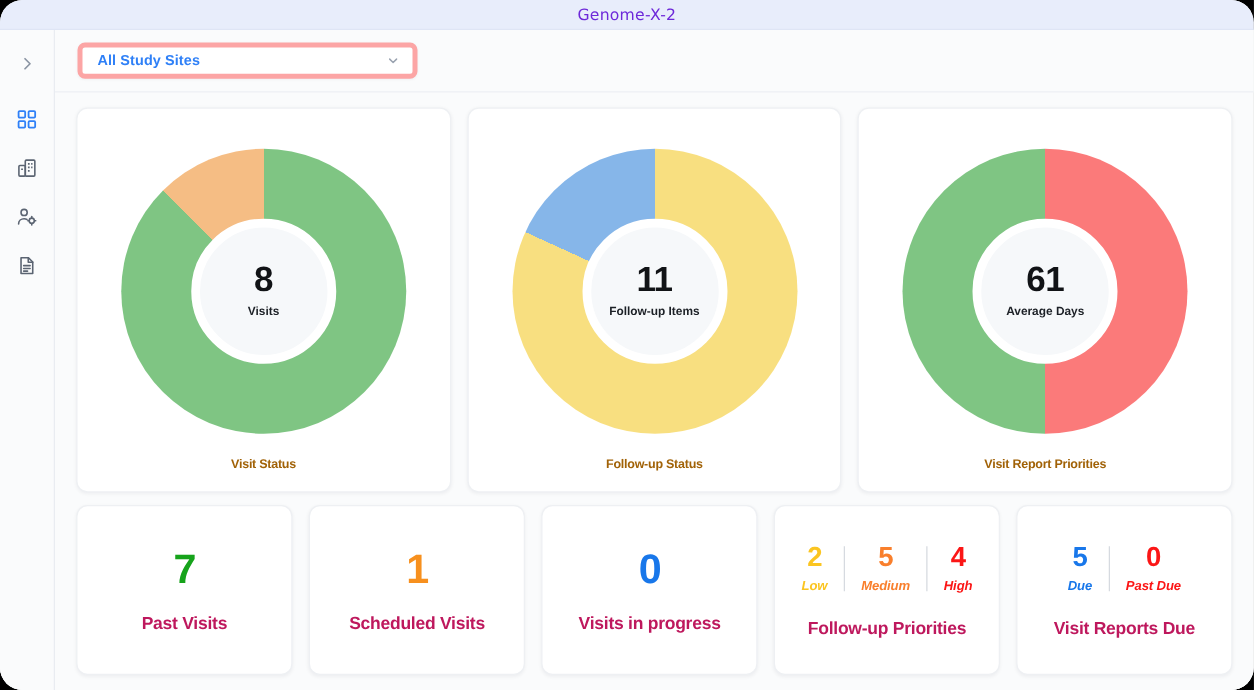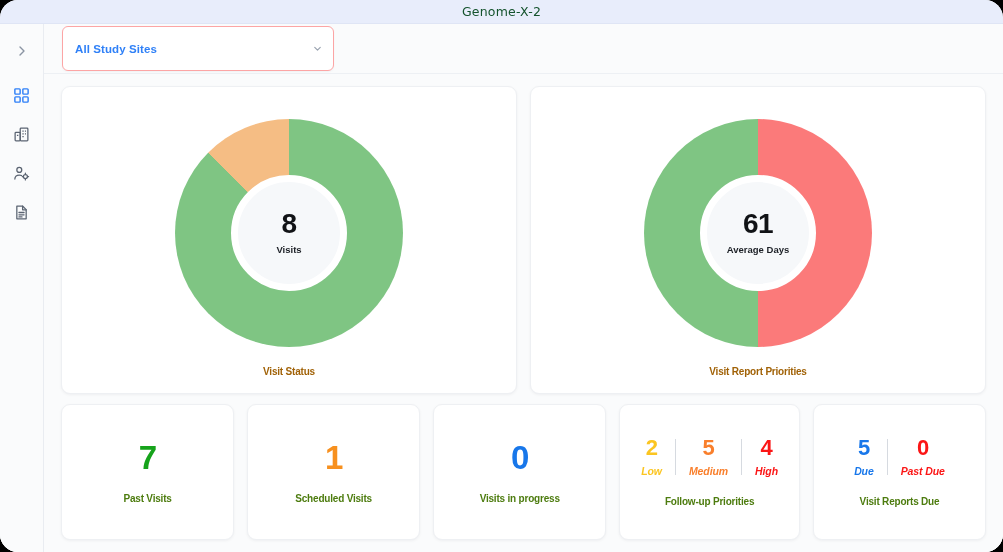--- a/index.html
+++ b/index.html
@@ -23,21 +23,21 @@
     height: 24px;
     flex: 0 0 24px;
     background: #e8edfb;
     display: flex;
     align-items: center;
     justify-content: center;
     border-bottom: 1px solid #dfe5f5;
   }
   .titlebar-title {
     font-size: 12.5px;
-    color: #14532d;
+    color: #6d28d9;
     letter-spacing: .2px;
     font-family: "DejaVu Sans", sans-serif;
     text-align: right;
   }
   .body-row {
     flex: 1 1 auto;
     display: flex;
     min-height: 0;
     background: #fafbfc;
   }
@@ -76,23 +76,23 @@
     height: 50px;
     flex: 0 0 50px;
     display: flex;
     align-items: center;
     padding: 0 0 0 18px;
     border-bottom: 1px solid #edf0f4;
     background: #fafbfc;
   }
   .site-select {
     width: 272px;
-    height: 45px;
+    height: 29px;
     background: #ffffff;
-    border: 1px solid #fca5a5;
+    border: 4px solid #fca5a5;
     border-radius: 6px;
     box-shadow: 0 1px 2px rgba(16,24,40,.04);
     display: flex;
     align-items: center;
     justify-content: space-between;
     padding: 0 10px 0 12px;
   }
   .site-select-label {
     font-size: 11.5px;
     font-weight: bold;
@@ -175,23 +175,23 @@
   
   .stat-card { flex: 1 1 0; padding: 14px 8px; justify-content: center; gap: 0; }
   .stat-value {
     font-size: 33px;
     font-weight: bold;
     line-height: 1;
     letter-spacing: -1px;
   }
   .stat-label {
     margin-top: 19px;
-    font-size: 10px;
-    font-weight: bold;
-    color: #4d7c0f;
+    font-size: 14px;
+    font-weight: bold;
+    color: #be185d;
     letter-spacing: -.2px;
     text-align: center;
   }
   .split-row {
     display: flex;
     align-items: stretch;
     justify-content: center;
     gap: 0;
   }
   .split-cell {
@@ -306,20 +306,31 @@
               <div class="donut" id="donut0" style="background: conic-gradient(rgb(127, 197, 131) 0deg, rgb(127, 197, 131) 315deg, rgb(245, 189, 132) 315deg, rgb(245, 189, 132) 360deg);">
                 <div class="hole">
                   <div class="hole-value">8</div>
                   <div class="hole-label">Visits</div>
                 </div>
               </div>
             </div>
             <div class="card-title">Visit Status</div>
           </div>
 
+          <div class="card donut-card">
+            <div class="donut-wrap">
+              <div class="donut" id="donut1" style="background: conic-gradient(rgb(248, 223, 128) 0deg, rgb(248, 223, 128) 294.55deg, rgb(134, 182, 233) 294.55deg, rgb(134, 182, 233) 360deg);">
+                <div class="hole">
+                  <div class="hole-value">11</div>
+                  <div class="hole-label">Follow-up Items</div>
+                </div>
+              </div>
+            </div>
+            <div class="card-title">Follow-up Status</div>
+          </div>
 
           <div class="card donut-card">
             <div class="donut-wrap">
               <div class="donut" id="donut2" style="background: conic-gradient(rgb(251, 122, 122) 0deg, rgb(251, 122, 122) 180deg, rgb(127, 197, 131) 180deg, rgb(127, 197, 131) 360deg);">
                 <div class="hole">
                   <div class="hole-value">61</div>
                   <div class="hole-label">Average Days</div>
                 </div>
               </div>
             </div>

